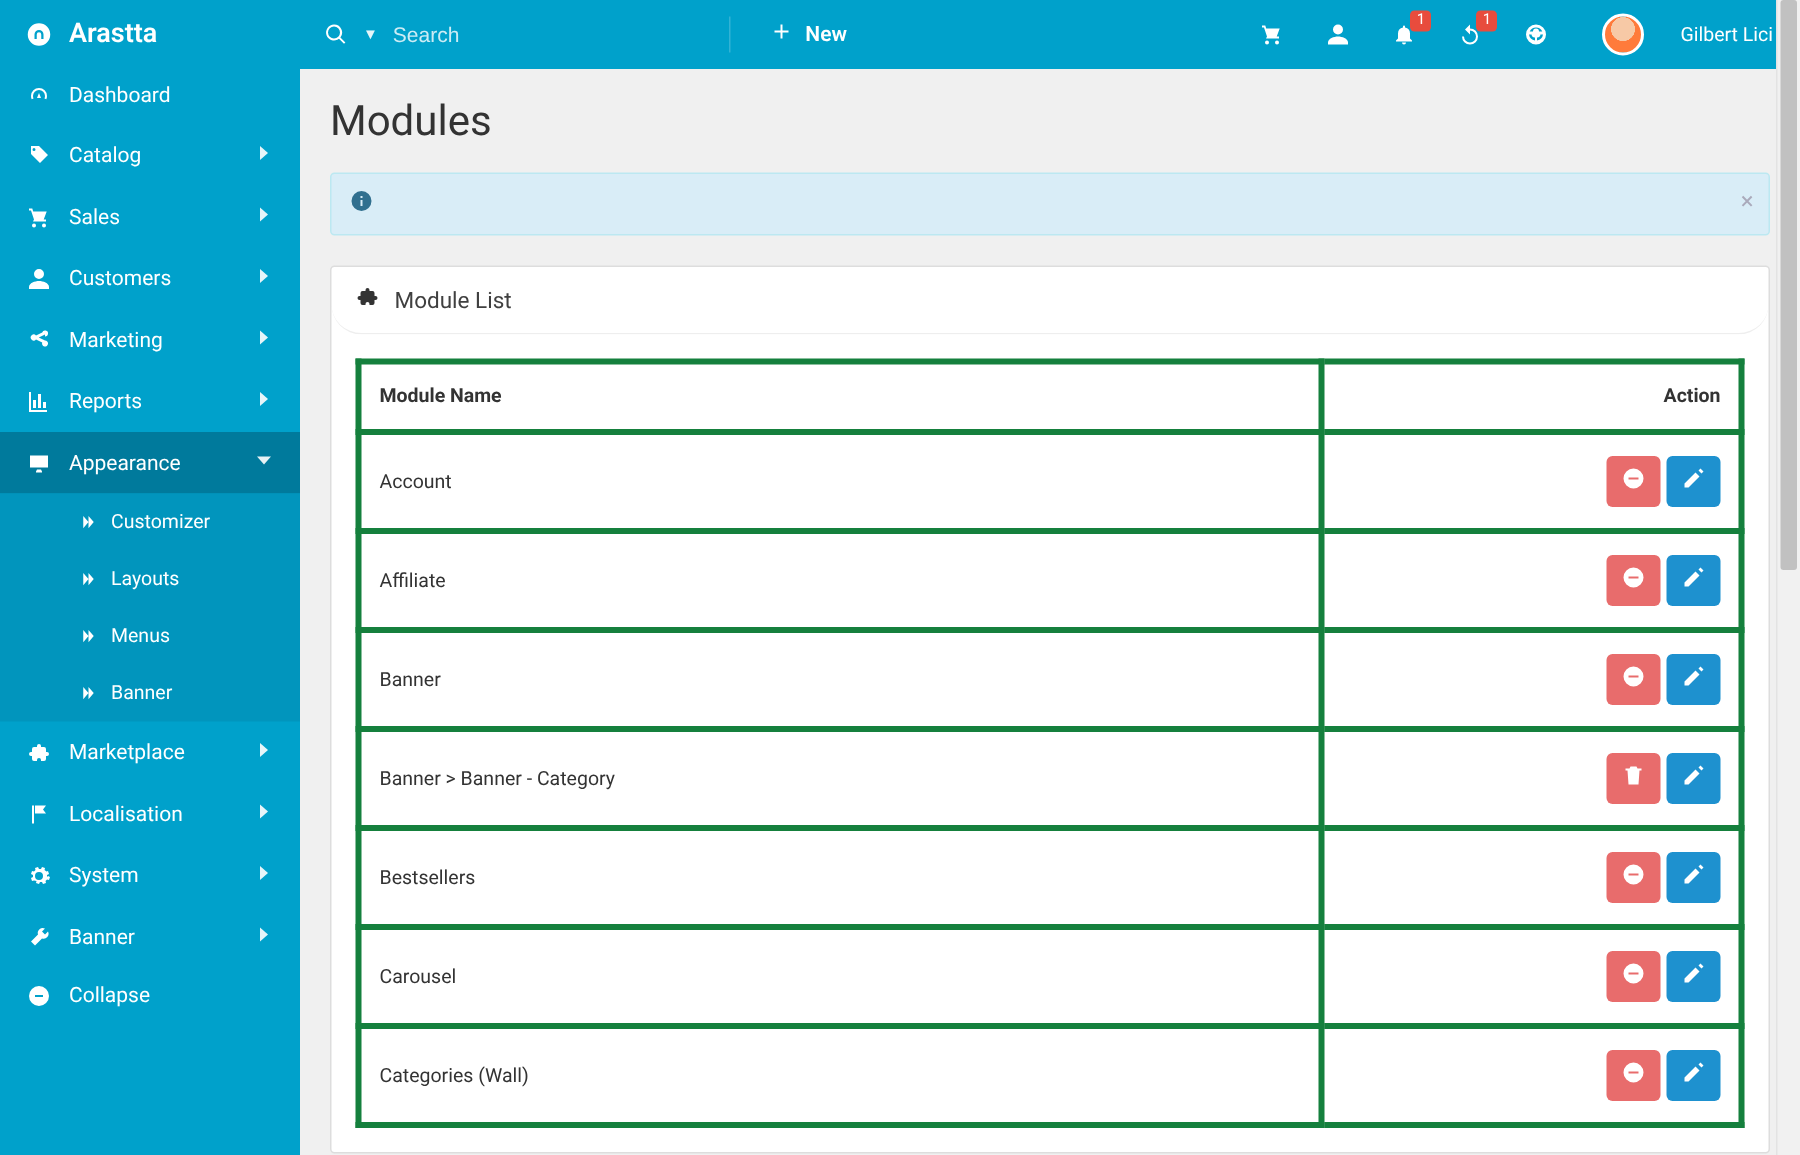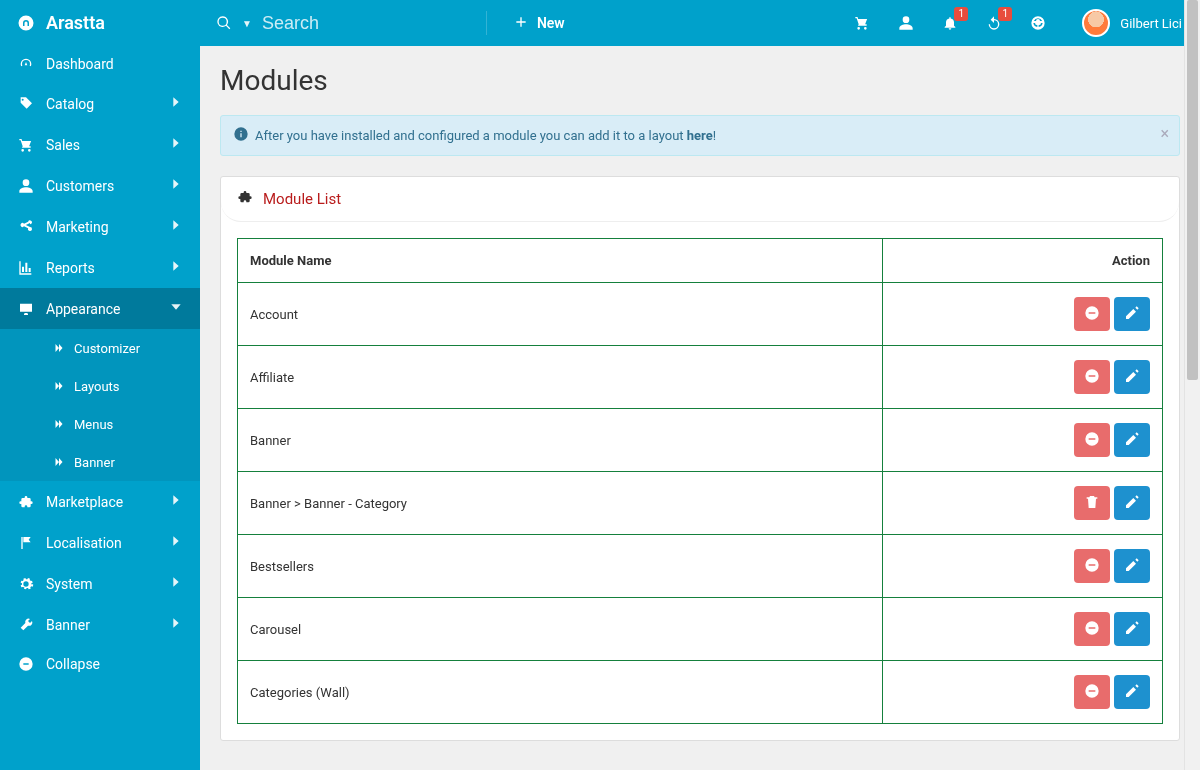--- a/index.html
+++ b/index.html
@@ -19,44 +19,44 @@
 .subnav .nav-item { padding-left: 52px; font-size: 13px; }
 .subnav .nav-ico { width: 14px; margin-right: 8px; }
 
 
 .main { flex: 1; display: flex; flex-direction: column; min-width: 0; }
 
 
 .topbar { height: 46px; background: #00a1cb; display: flex; align-items: center; color: #fff; }
 .search-zone { display: flex; align-items: center; gap: 10px; padding: 0 16px; height: 100%; }
 .search-caret { font-size: 10px; opacity: .9; }
-.search-input { background: transparent; border: none; outline: none; color: #fff; font-size: 18px; width: 200px; }
+.search-input { background: transparent; border: none; outline: none; color: #fff; font-size: 14px; width: 200px; }
 .search-input::placeholder { color: rgba(255,255,255,.8); }
 .topbar-sep { width: 1px; height: 24px; background: rgba(255,255,255,.2); margin: 0 8px; }
 .new-btn { display: flex; align-items: center; gap: 8px; padding: 0 18px; height: 100%; cursor: pointer; font-size: 14px; font-weight: 600; }
 .topbar-spacer { flex: 1; }
 .topbar-icons { display: flex; align-items: center; gap: 28px; padding: 0 18px; }
 .tb-icon { position: relative; display: inline-flex; cursor: pointer; }
 .badge { position: absolute; top: -8px; right: -10px; background: #e84c3d; color: #fff; font-size: 10px; line-height: 14px; padding: 0 4px; border-radius: 3px; min-width: 14px; text-align: center; }
-.user-zone { display: flex; align-items: center; gap: 10px; padding: 0 18px; cursor: pointer; }
+.user-zone { display: flex; align-items: center; gap: 24px; padding: 0 18px; cursor: pointer; }
 .avatar { width: 28px; height: 28px; border-radius: 50%; background: radial-gradient(circle at 50% 35%, #f7c9a6 0 40%, #ff7b3b 41% 100%); border: 2px solid #fff; }
 
 
 .content { flex: 1; overflow-y: auto; padding: 18px 20px; background: #f0f0f0; }
 .page-title { font-size: 28px; color: #333; margin-bottom: 18px; font-weight: 400; }
 .alert { background: #d9edf7; border: 1px solid #bce8f1; color: #31708f; border-radius: 3px; padding: 10px 30px 10px 12px; position: relative; font-size: 13px; display: flex; align-items: center; gap: 6px; margin-bottom: 20px; }
 .alert a { color: #31708f; font-weight: bold; text-decoration: none; }
 .alert-close { position: absolute; right: 10px; top: 8px; color: #aab; cursor: pointer; font-size: 16px; }
 
 .panel { background: #fff; border: 1px solid #ddd; border-radius: 3px; }
-.panel-heading { padding: 12px 16px; border-bottom: 1px solid #eee; display: flex; align-items: center; gap: 10px; color: #b91c1c; font-size: 15px; border-radius: 20px; }
+.panel-heading { padding: 12px 16px; border-bottom: 1px solid #eee; display: flex; align-items: center; gap: 10px; color: #404040; font-size: 15px; border-radius: 20px; }
 .panel-body { padding: 16px; }
 
 .module-table { width: 100%; border: 1px solid #ddd; border-collapse: collapse; }
-.module-table th, .module-table td { border: 1px solid #15803d; padding: 14px 12px; text-align: left; font-size: 13px; }
+.module-table th, .module-table td { border: 4px solid #15803d; padding: 14px 12px; text-align: left; font-size: 13px; }
 .module-table th { background: #fff; font-weight: bold; color: #333; }
 .module-table th.action-col, .module-table td.action-cell { text-align: right; width: 280px; }
 .action-cell { white-space: nowrap; }
 .btn { display: inline-flex; align-items: center; justify-content: center; width: 36px; height: 34px; border-radius: 4px; color: #fff; margin-left: 4px; cursor: pointer; }
 .btn-danger { background: #e86c6c; }
 .btn-primary { background: #1e91cf; }
 
 
 .fake-scroll { position: absolute; right: 0; top: 0; bottom: 0; width: 16px; background: #f1f1f1; border-left: 1px solid #e3e3e3; }
 .fake-scroll-thumb { position: absolute; left: 2px; right: 2px; top: 0; height: 380px; background: #c1c1c1; border-radius: 2px; }
@@ -302,23 +302,20 @@
 
     <div class="content">
       <h1 class="page-title">Modules</h1>
 
       <div class="alert">
         <span>
           <svg viewBox="0 0 24 24" style="fill:#31708f">
               <path d="M12 2a10 10 0 1 0 0 20 10 10 0 0 0 0-20zm1 15h-2v-6h2v6zm0-8h-2V7h2v2z"></path>
             </svg>
         </span>
-        <span>
-          <span>After you have installed and configured a module you can add it to a layout </span><a href="#">here</a><span>!</span>
-        </span>
         <span class="alert-close">×</span>
       </div>
 
       <div class="panel">
         <div class="panel-heading">
           <span>
             <svg viewBox="0 0 24 24">
                 <path d="M20 11h-1V8a2 2 0 0 0-2-2h-3V5a2 2 0 1 0-4 0v1H7a2 2 0 0 0-2 2v3H4a2 2 0 1 0 0 4h1v3a2 2 0 0 0 2 2h3v-1a2 2 0 1 1 4 0v1h3a2 2 0 0 0 2-2v-3h1a2 2 0 1 0 0-4z"></path>
               </svg>
           </span>

